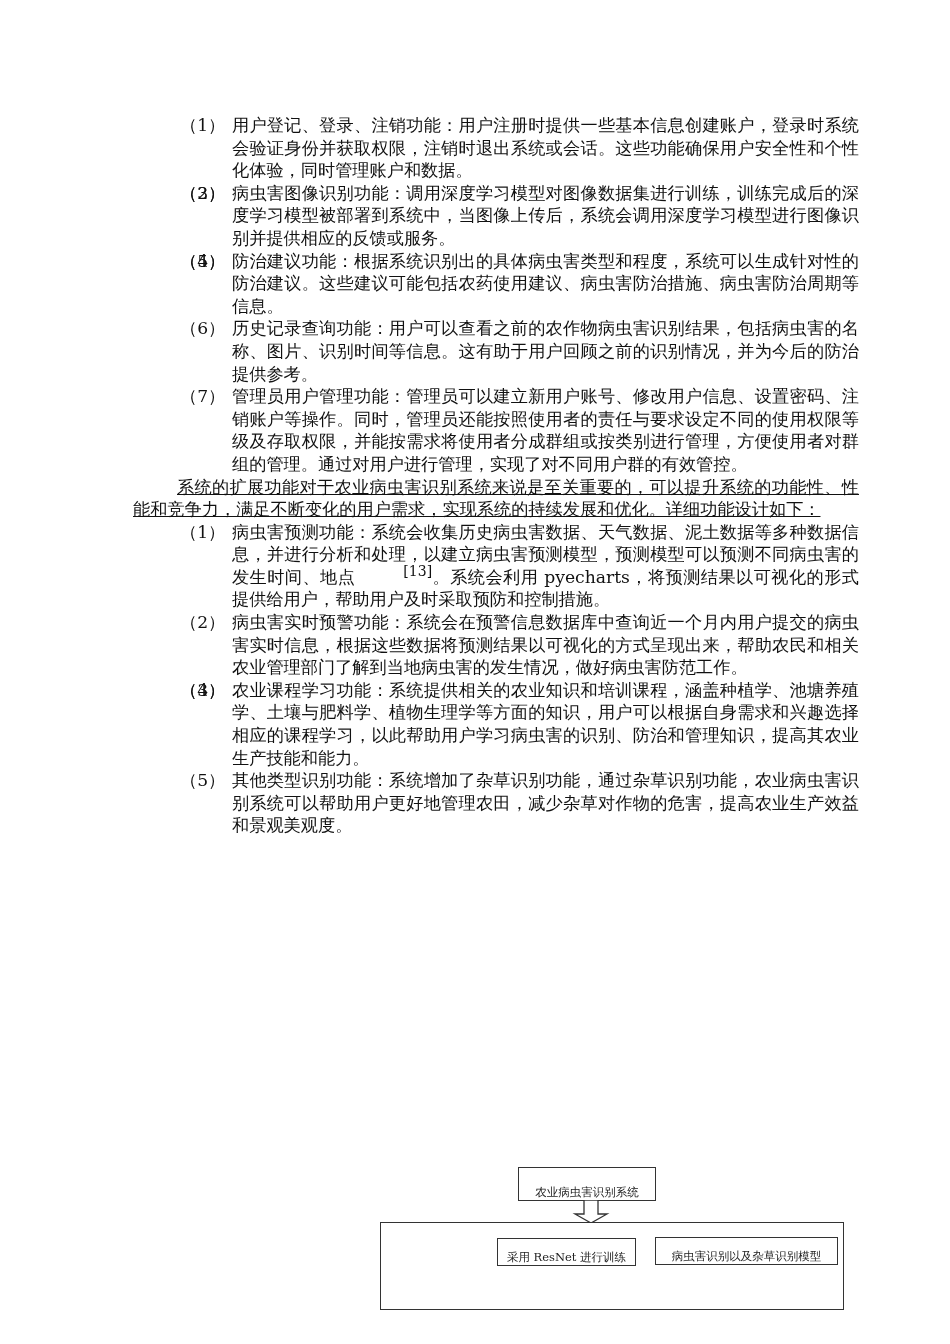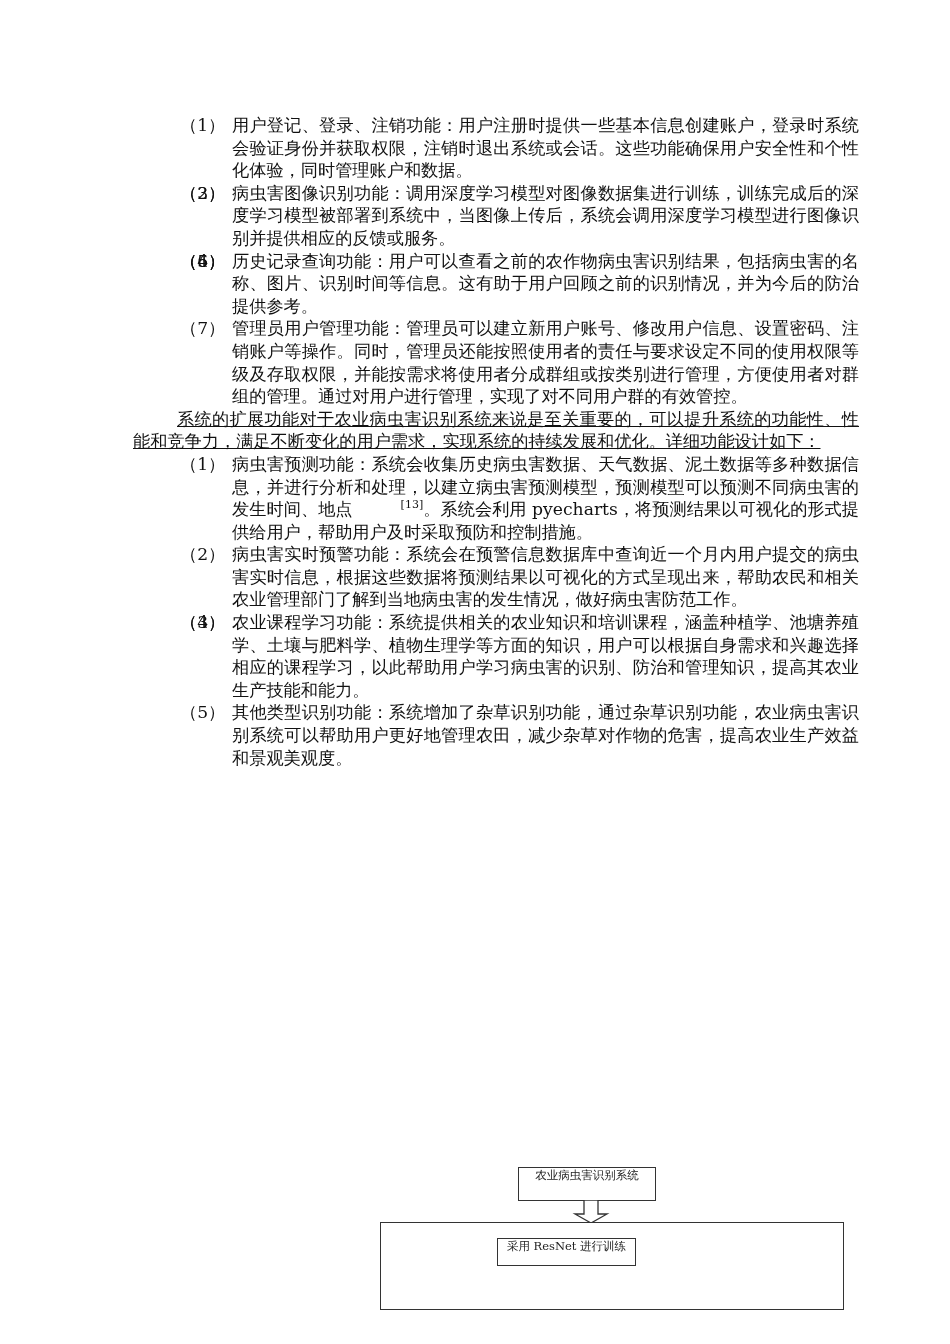--- a/index.html
+++ b/index.html
@@ -4,25 +4,25 @@
 <style>
   html, body { margin:0; padding:0; background:#ffffff; }
   body { width:950px; height:1344px; position:relative; overflow:hidden;
          font-family:"DejaVu Serif","Liberation Serif",serif; color:#111; }
   .page { position:absolute; left:0; top:0; width:950px; height:1344px; }
   .text-block { position:absolute; left:133px; top:114px; width:726px; font-size:17.2px; line-height:22.6px; }
   .item { position:relative; padding-left:99px; text-align:justify; }
   .item .num { position:absolute; left:47px; top:0; }
   .para { text-indent:44px; text-align:justify;text-decoration:underline; }
   .para-plain { text-indent:44px; }
-  sup { font-size:11px; vertical-align:7px; line-height:0;margin-left:48px; }
+  sup { font-size:14px; vertical-align:7px; line-height:0;margin-left:48px; }
 
   .diagram { position:absolute; left:0; top:0; width:950px; height:1344px; pointer-events:none; }
   .box { position:absolute; border:1.3px solid #333; background:#fff; box-sizing:border-box;
-         font-size:11.5px; display:flex; align-items:flex-start; justify-content:center; color:#222; pointer-events:auto; }
+         font-size:11.5px; display:flex; align-items:flex-end; justify-content:center; color:#222; pointer-events:auto; }
   .box-top { left:518px; top:1167px; width:138px; height:34px; }
   .box-outer { left:380px; top:1222px; width:464px; height:88px; }
   .box-a { left:497px; top:1238px; width:139px; height:28px; }
   .box-b { left:655px; top:1237px; width:183px; height:28px; }
   .arrow { position:absolute; left:571px; top:1200px; width:40px; height:24px; pointer-events:auto; }
 </style>
 </head>
 <body>
 
 <div class="page">
@@ -37,20 +37,21 @@
     </div>
     <div class="item">
       <span class="num">（3）</span>
       <span>病虫害图像识别功能：调用深度学习模型对图像数据集进行训练，训练完成后的深度学习模型被部署到系统中，当图像上传后，系统会调用深度学习模型进行图像识别并提供相应的反馈或服务。</span>
     </div>
     <div class="item">
       <span class="num">（4）</span>
     </div>
     <div class="item">
       <span class="num">（5）</span>
+      <span>防治建议功能：根据系统识别出的具体病虫害类型和程度，系统可以生成针对性的防治建议。这些建议可能包括农药使用建议、病虫害防治措施、病虫害防治周期等信息。</span>
     </div>
     <div class="item">
       <span class="num">（6）</span>
       <span>历史记录查询功能：用户可以查看之前的农作物病虫害识别结果，包括病虫害的名称、图片、识别时间等信息。这有助于用户回顾之前的识别情况，并为今后的防治提供参考。</span>
     </div>
     <div class="item">
       <span class="num">（7）</span>
       <span>管理员用户管理功能：管理员可以建立新用户账号、修改用户信息、设置密码、注销账户等操作。同时，管理员还能按照使用者的责任与要求设定不同的使用权限等级及存取权限，并能按需求将使用者分成群组或按类别进行管理，方便使用者对群组的管理。通过对用户进行管理，实现了对不同用户群的有效管控。</span>
     </div>
 
@@ -82,14 +83,17 @@
     <div class="box box-top">
       <span>农业病虫害识别系统</span>
     </div>
     <svg class="arrow" viewBox="0 0 40 24" width="40" height="24">
       <polygon points="13,0 27,0 27,14 36,14 20,23 4,14 13,14" fill="#fff" stroke="#333" stroke-width="1.3"></polygon>
     </svg>
     <div class="box box-outer"></div>
     <div class="box box-a">
       <span>采用 ResNet 进行训练</span>
     </div>
+    <div class="box box-b">
+      <span>病虫害识别以及杂草识别模型</span>
+    </div>
   </div>
 </div>
 
 </body></html>

